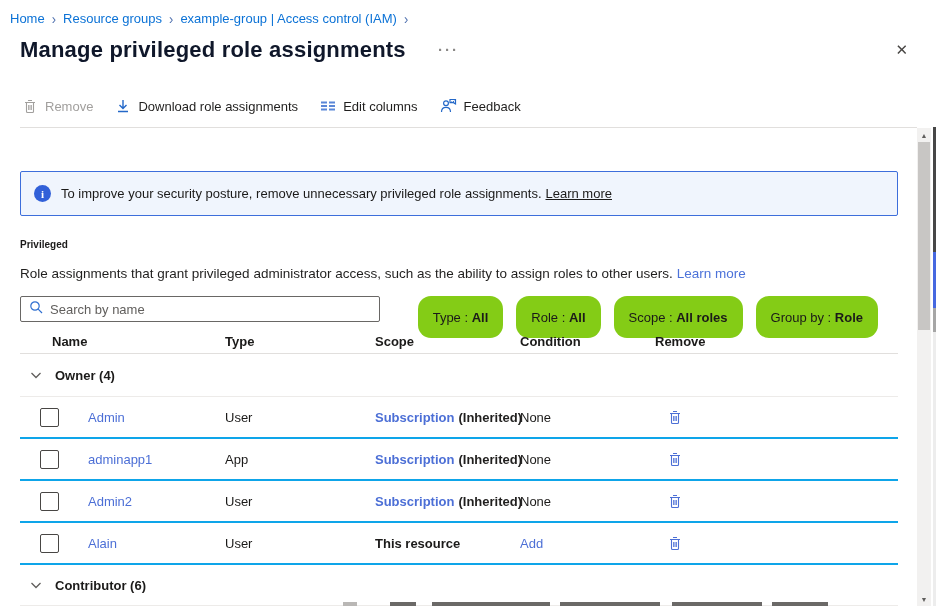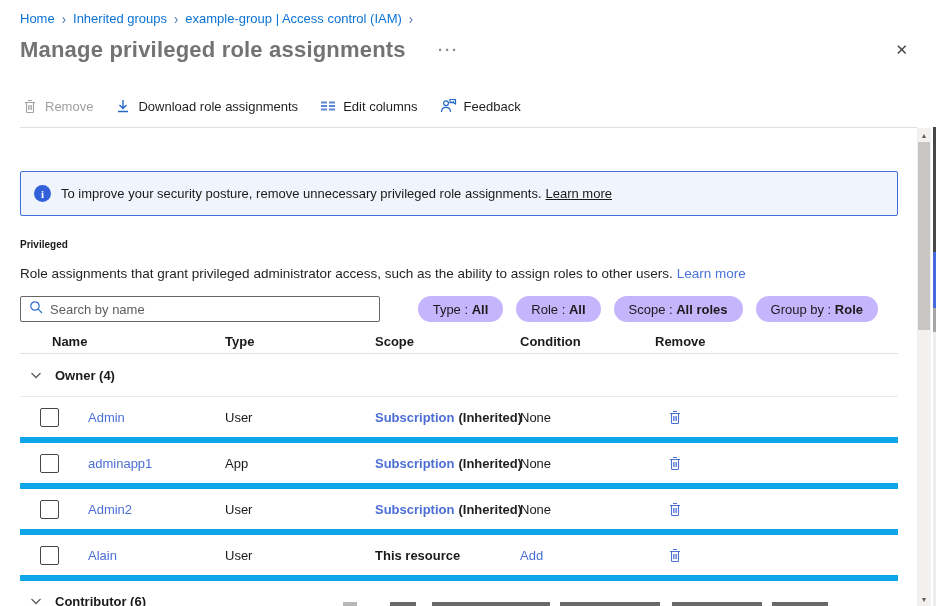--- a/index.html
+++ b/index.html
@@ -4,26 +4,26 @@
 <style>
   html,body{margin:0;padding:0;}
   body{
     width:936px;height:606px;overflow:hidden;background:#fff;
     font-family:"Liberation Sans",sans-serif;color:#1b1a19;
     -webkit-font-smoothing:antialiased;
   }
   .page{position:relative;width:936px;height:606px;background:#fff;overflow:hidden;}
 
   
-  .breadcrumb{position:absolute;top:11px;left:20px;font-size:13px;display:flex;align-items:center;gap:7px;white-space:nowrap;}
+  .breadcrumb{position:absolute;top:11px;left:10px;font-size:13px;display:flex;align-items:center;gap:7px;white-space:nowrap;}
   .crumb{color:#0b72d6;cursor:pointer;text-decoration:none;}
   .crumb-sep{color:#4e6fae;font-size:13px;transform:scaleY(1.15);}
 
   
-  .page-title{position:absolute;top:37px;left:20px;margin:0;font-size:22px;font-weight:700;color:#737373;letter-spacing:.2px;}
+  .page-title{position:absolute;top:37px;left:20px;margin:0;font-size:22px;font-weight:700;color:#0f172a;letter-spacing:.2px;}
   .more-btn{position:absolute;left:438px;top:42px;color:#8a8886;font-size:15px;font-weight:700;letter-spacing:2px;cursor:pointer;line-height:1;}
   .close-btn{position:absolute;right:28px;top:42px;color:#484644;font-size:15px;cursor:pointer;line-height:1;}
 
   
   .toolbar{position:absolute;top:98px;left:22px;display:flex;align-items:center;gap:22px;font-size:13px;}
   .tb-item{display:flex;align-items:center;gap:7px;color:#201f1e;cursor:pointer;white-space:nowrap;}
   .tb-item.disabled{color:#a19f9d;cursor:default;}
   .tb-item svg{display:block;}
   .divider{position:absolute;top:127px;left:20px;right:19px;height:1px;background:#e1dfdd;}
 
@@ -39,37 +39,37 @@
   .section-title{position:absolute;top:239px;left:20px;font-size:10px;font-weight:700;}
   .section-desc{position:absolute;top:266px;left:20px;font-size:13.5px;color:#201f1e;}
   .desc-link{color:#4c72d9;cursor:pointer;margin-left:4px;}
 
   
   .searchbox{position:absolute;top:296px;left:20px;width:360px;height:26px;box-sizing:border-box;
     border:1px solid #696765;border-radius:2px;background:#fff;display:flex;align-items:center;padding:0 8px;gap:7px;}
   .searchbox input{border:none;outline:none;flex:1;font-size:13px;font-family:inherit;color:#1b1a19;background:transparent;padding:0;}
   .searchbox input::placeholder{color:#605e5c;}
   .pills{position:absolute;top:296px;right:58px;display:flex;gap:13px;}
-  .pill{background:#c4b5fd;border-radius:13px;height:26px;display:flex;align-items:center;padding:0 15px;
+  .pill{background:#84cc16;border-radius:13px;height:42px;display:flex;align-items:center;padding:0 15px;
     font-size:13px;color:#1b1a19;cursor:pointer;white-space:pre;}
   .pill b{font-weight:700;}
 
   
   .table{position:absolute;top:330px;left:20px;width:878px;font-size:13px;}
   .thead{display:flex;align-items:center;height:23px;font-weight:700;border-bottom:1px solid #e1dfdd;}
   .th{box-sizing:border-box;}
   .th-name{width:205px;padding-left:32px;}
   .th-type{width:150px;}
   .th-scope{width:145px;}
   .th-cond{width:135px;}
   .th-remove{flex:1;}
   .group-row{display:flex;align-items:center;height:42px;border-bottom:1px solid #edebe9;font-weight:700;cursor:pointer;}
   .group-row .chev{margin-left:10px;display:flex;}
   .group-row .glabel{margin-left:13px;}
-  .row{display:flex;align-items:center;height:40px;border-bottom:6px solid #0ea5e9;}
+  .row{display:flex;align-items:center;height:40px;border-bottom:2px solid #0ea5e9;}
   .td{box-sizing:border-box;}
   .td-check{width:68px;padding-left:20px;}
   .td-name{width:137px;}
   .td-type{width:150px;}
   .td-scope{width:145px;white-space:nowrap;font-weight:bold;}
   .td-cond{width:135px;}
   .td-remove{flex:1;padding-left:12px;}
   .cb{width:17px;height:17px;border:1px solid #484644;border-radius:2px;background:#fff;display:inline-block;cursor:pointer;vertical-align:middle;}
   .glink{color:#4c6fd6;cursor:pointer;text-decoration:none;}
   .suffix{color:#201f1e;margin-left:4px;}
@@ -94,21 +94,21 @@
   .frag-box{position:absolute;top:602px;left:343px;width:14px;height:4px;background:#b9b7b5;}
 </style>
 </head>
 <body>
 
 <div class="page">
 
   <nav class="breadcrumb">
     <a class="crumb">Home</a>
     <span class="crumb-sep">›</span>
-    <a class="crumb">Inherited groups</a>
+    <a class="crumb">Resource groups</a>
     <span class="crumb-sep">›</span>
     <a class="crumb">example-group | Access control (IAM)</a>
     <span class="crumb-sep">›</span>
   </nav>
 
   <h1 class="page-title">Manage privileged role assignments</h1>
   <span class="more-btn">···</span>
   <span class="close-btn">✕</span>
 
   <div class="toolbar">

